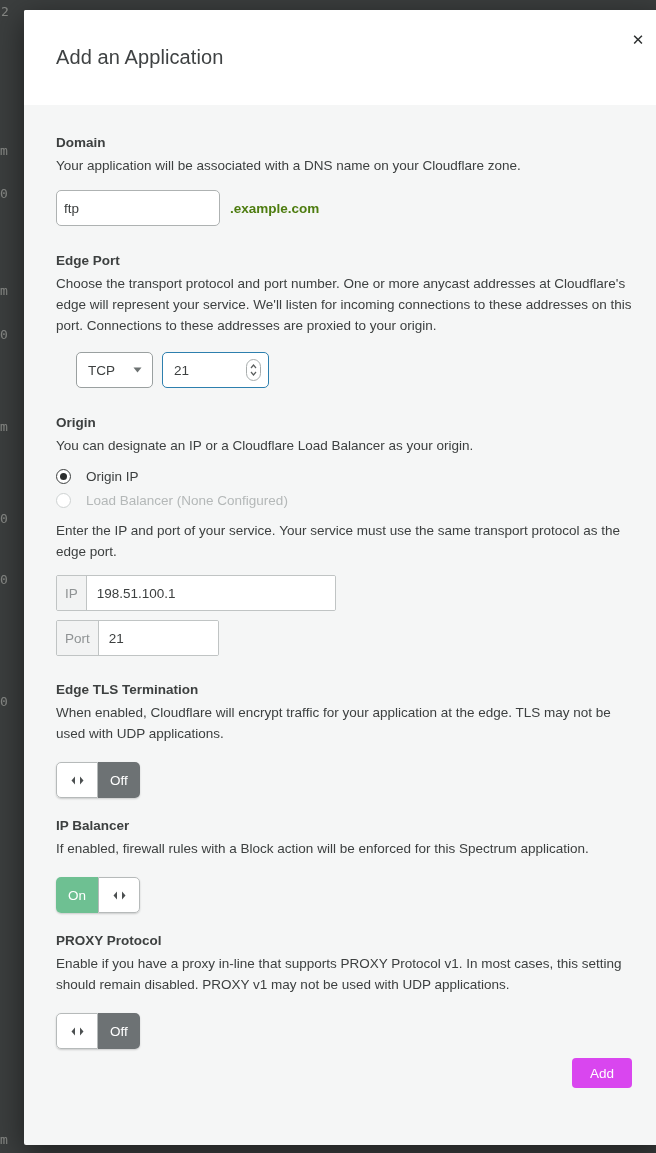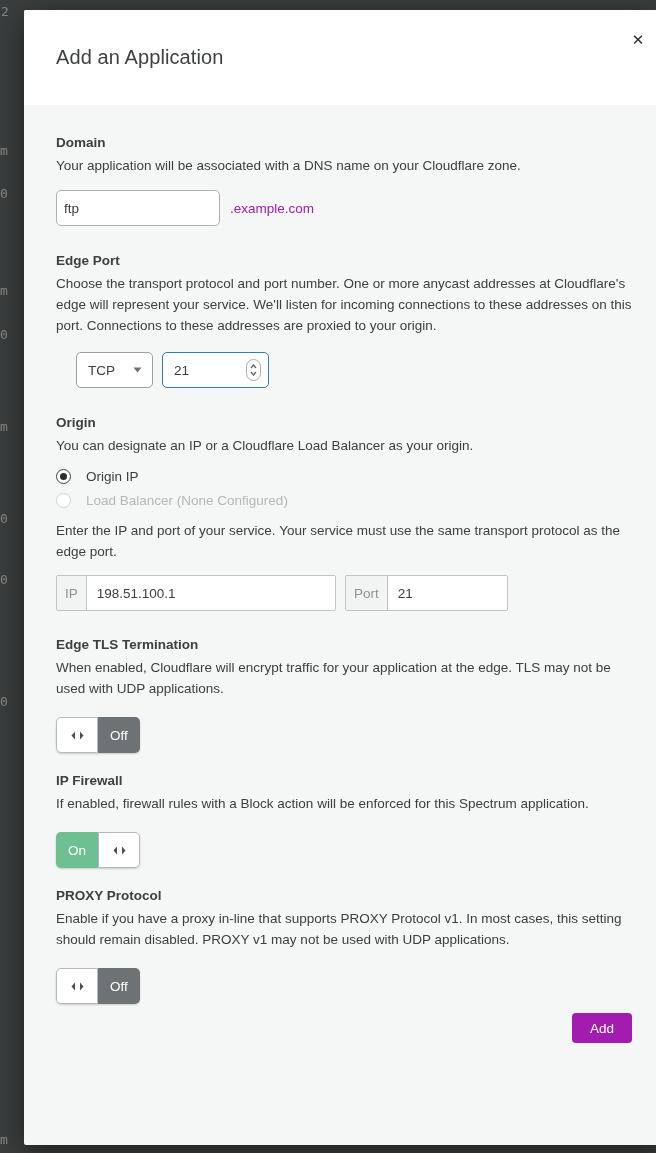--- a/index.html
+++ b/index.html
@@ -46,21 +46,21 @@
   .sec-firewall { margin-top:20px; }
   .sec-proxy    { margin-top:20px; }
 
   .domain-row { margin-top:14px; display:flex; align-items:center; gap:10px; }
   .text-input {
     height:36px; border:1px solid #aeb2b2; border-radius:5px; background:#fff;
     font-family:"Liberation Sans", sans-serif; font-size:13.5px; color:#3d4040;
     padding:0 7px; outline:none;
   }
   .domain-input { width:164px; }
-  .suffix-text { font-size:13.5px; color:#a21caf; }
+  .suffix-text { font-size:13.5px; color:#4d7c0f;font-weight:bold; }
 
   .port-row { margin-top:16px; display:flex; gap:9px;padding-left:20px; }
   .select-box {
     width:77px; height:36px; border:1px solid #9aa0a0; border-radius:5px;
     background:#fff; display:flex; align-items:center; justify-content:space-between;
     padding:0 10px 0 11px; font-size:13.5px; color:#3d4040; cursor:pointer;
   }
   .num-wrap {
     width:107px; height:36px; border:1.5px solid #2d7fae; border-radius:5px;
     background:#fff; display:flex; align-items:center; padding:0 7px 0 11px;
@@ -81,21 +81,21 @@
     width:15px; height:15px; border:1.5px solid #3d4040; border-radius:50%;
     background:#fff; display:flex; align-items:center; justify-content:center;
     flex:0 0 auto;
   }
   .radio-circle .dot { width:7px; height:7px; border-radius:50%; background:#2b2e2e; }
   .radio-circle.disabled { border-color:#ced2d2; }
   .radio-label { font-size:13.5px; color:#3d4040; }
   .radio-label.disabled { color:#b4b8b8; }
   .ip-desc { margin-top:8px; }
 
-  .ip-row { margin-top:13px; display:flex; gap:9px; }
+  .ip-row { margin-top:13px; display:flex; gap:9px;flex-direction:column; }
   .prefix-input {
     display:flex; height:36px; border:1px solid #c0c4c4; border-radius:2px;
     background:#fff; overflow:hidden;
   }
   .prefix-input.ip-group { width:280px; }
   .prefix-input.port-group { width:163px; }
   .prefix {
     background:#f2f3f3; border-right:1px solid #c0c4c4; display:flex;
     align-items:center; padding:0 8px; font-size:13.5px; color:#8f9394;
   }
@@ -114,21 +114,21 @@
   .t-handle.right { border-radius:0 5px 5px 0; }
   .t-seg {
     width:42px; display:flex; align-items:center; justify-content:center;
     font-size:13.5px; color:#fff;text-align:right;
   }
   .t-seg.gray  { background:#6d7274; border-radius:0 5px 5px 0; }
   .t-seg.green { background:#6ec092; border-radius:5px 0 0 5px; }
 
   .footer-row { display:flex; justify-content:flex-end; margin-top:9px; }
   .add-btn {
-    width:60px; height:30px; background:#a21caf; color:#fff; border:none;
+    width:60px; height:30px; background:#d946ef; color:#fff; border:none;
     border-radius:4px; font-family:"Liberation Sans", sans-serif; font-size:13.5px;
     cursor:pointer;
   }
 </style>
 </head>
 <body>
 
 <div class="canvas">
 
   <span class="bg-glyph g0">2</span>
@@ -219,21 +219,21 @@
             <svg width="13" height="9" viewBox="0 0 13 9">
               <path d="M4 0.5 L0.5 4.5 L4 8.5 Z" fill="#4b4f50"></path>
               <path d="M9 0.5 L12.5 4.5 L9 8.5 Z" fill="#4b4f50"></path>
             </svg>
           </span>
           <span class="t-seg gray">Off</span>
         </div>
       </section>
 
       <section class="sec-firewall">
-        <div class="sec-label">IP Firewall</div>
+        <div class="sec-label">IP Balancer</div>
         <div class="sec-desc">If enabled, firewall rules with a Block action will be enforced for this Spectrum application.</div>
         <div class="toggle">
           <span class="t-seg green">On</span>
           <span class="t-handle right">
             <svg width="13" height="9" viewBox="0 0 13 9">
               <path d="M4 0.5 L0.5 4.5 L4 8.5 Z" fill="#4b4f50"></path>
               <path d="M9 0.5 L12.5 4.5 L9 8.5 Z" fill="#4b4f50"></path>
             </svg>
           </span>
         </div>

